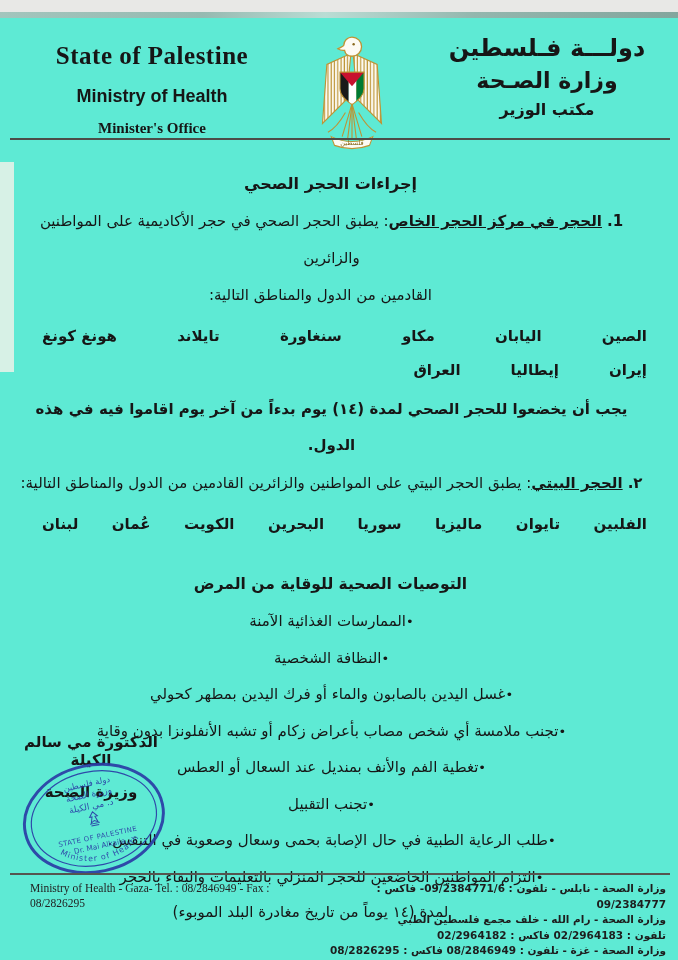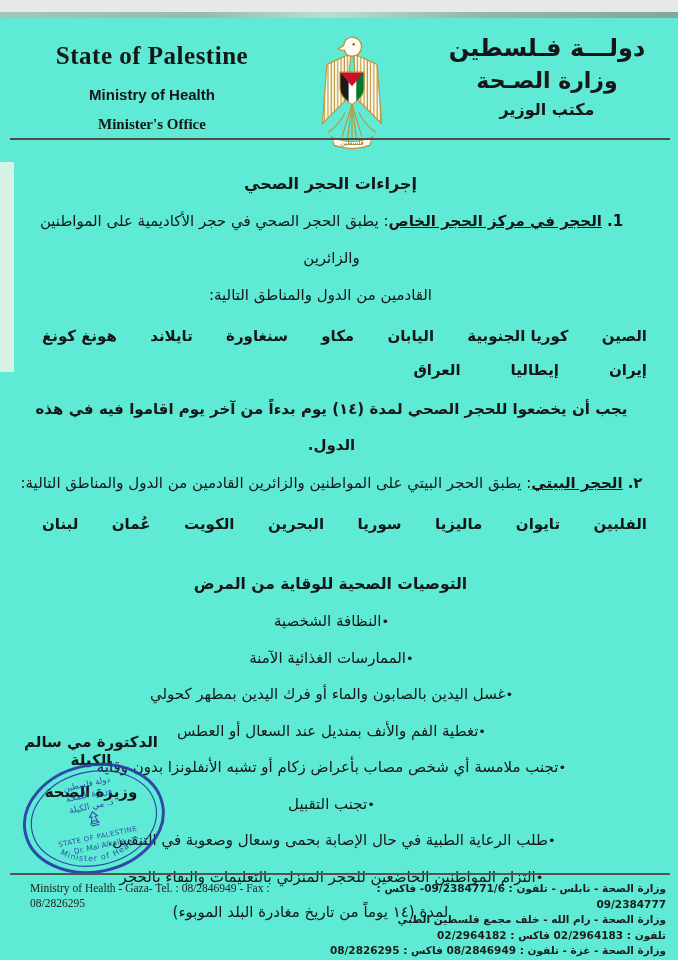--- a/index.html
+++ b/index.html
@@ -11,21 +11,21 @@
   
   .scan-top{position:absolute;top:0;left:0;right:0;height:6px;
     background:linear-gradient(90deg,#b9b9b5 0%,#a9a9a5 30%,#d8d8d4 48%,#a5a5a1 70%,#8f8f8b 100%);
     opacity:.75;}
   .scan-left{position:absolute;top:150px;left:0;width:14px;height:210px;background:#f5f2ea;opacity:.8;}
 
   
   .header{position:absolute;top:22px;left:32px;right:16px;display:flex;justify-content:space-between;align-items:flex-start;}
   .hdr-en{width:240px;text-align:center;padding-top:8px;}
   .hdr-en .l1{font-family:"Liberation Serif",serif;font-weight:bold;font-size:25px;letter-spacing:.5px;}
-  .hdr-en .l2{font-family:"Liberation Sans",sans-serif;font-weight:bold;font-size:15px;margin-top:16px;}
+  .hdr-en .l2{font-family:"Liberation Sans",sans-serif;font-weight:bold;font-size:18px;margin-top:16px;}
   .hdr-en .l3{font-family:Liberation Serif, serif;font-weight:bold;font-size:15px;margin-top:13px;text-align:center;}
   .hdr-ar{width:230px;text-align:center;direction:rtl;}
   .hdr-ar .l1{font-weight:bold;font-size:24px;}
   .hdr-ar .l2{font-weight:bold;font-size:22px;margin-top:6px;}
   .hdr-ar .l3{font-weight:bold;font-size:16px;margin-top:7px;}
   .emblem{width:70px;margin-top:2px;}
 
   .rule-top{position:absolute;top:126px;left:10px;right:8px;height:0;border-top:2.5px solid #4c4c48;}
   .rule-bottom{position:absolute;top:861px;left:10px;right:8px;height:0;border-top:2px solid #55554f;}
 
@@ -120,21 +120,20 @@
   <div class="body">
     <div class="doc-title">إجراءات الحجر الصحي</div>
 
     <div class="para">
       <span class="num">1.</span><span class="lead">الحجر في مركز الحجر الخاص</span><span>: يطبق الحجر الصحي في حجر الأكاديمية على المواطنين والزائرين</span>
       <div class="indent1">القادمين من الدول والمناطق التالية:</div>
     </div>
 
     <div class="countries">
       <span>الصين</span>
-      <span>كوريا الجنوبية</span>
       <span>اليابان</span>
       <span>مكاو</span>
       <span>سنغاورة</span>
       <span>تايلاند</span>
       <span>هونغ كونغ</span>
     </div>
 
     <div class="countries-short">
       <span>إيران</span>
       <span>إيطاليا</span>
@@ -154,25 +153,25 @@
       <span>سوريا</span>
       <span>البحرين</span>
       <span>الكويت</span>
       <span>عُمان</span>
       <span>لبنان</span>
     </div>
 
     <div class="rec-title">التوصيات الصحية للوقاية من المرض</div>
 
     <ul class="blist">
+      <li><span class="blt">•</span><span>الممارسات الغذائية الآمنة</span></li>
       <li><span class="blt">•</span><span>النظافة الشخصية</span></li>
-      <li><span class="blt">•</span><span>الممارسات الغذائية الآمنة</span></li>
       <li><span class="blt">•</span><span>غسل اليدين بالصابون والماء أو فرك اليدين بمطهر كحولي</span></li>
+      <li><span class="blt">•</span><span>تجنب ملامسة أي شخص مصاب بأعراض زكام أو تشبه الأنفلونزا بدون وقاية</span></li>
       <li><span class="blt">•</span><span>تغطية الفم والأنف بمنديل عند السعال أو العطس</span></li>
-      <li><span class="blt">•</span><span>تجنب ملامسة أي شخص مصاب بأعراض زكام أو تشبه الأنفلونزا بدون وقاية</span></li>
       <li><span class="blt">•</span><span>تجنب التقبيل</span></li>
       <li><span class="blt">•</span><span>طلب الرعاية الطبية في حال الإصابة بحمى وسعال وصعوبة في التنفس.</span></li>
       <li>
         <span class="blt">•</span><span>التزام المواطنين الخاضعين للحجر المنزلي بالتعليمات والبقاء بالحجر</span>
         <div class="last-line2">لمدة (١٤ يوماً من تاريخ مغادرة البلد الموبوء)</div>
       </li>
     </ul>
   </div>
 
   <div class="sign">

